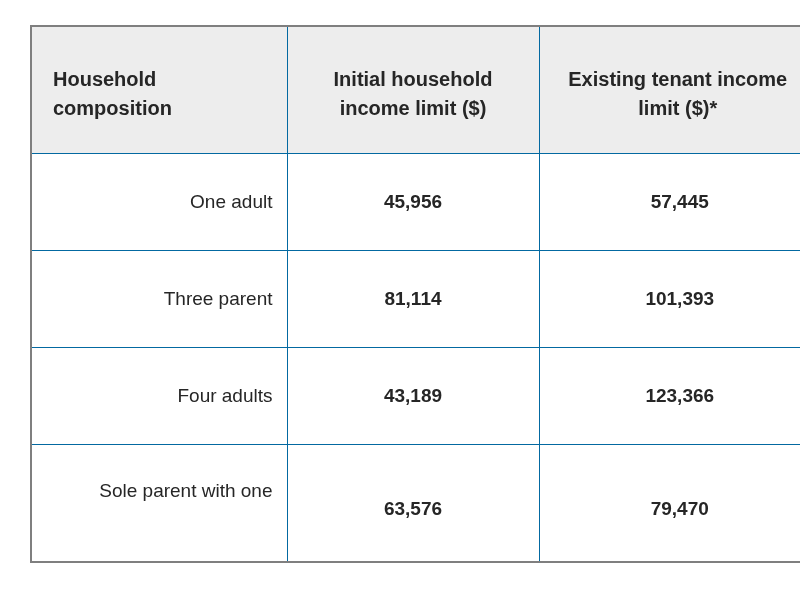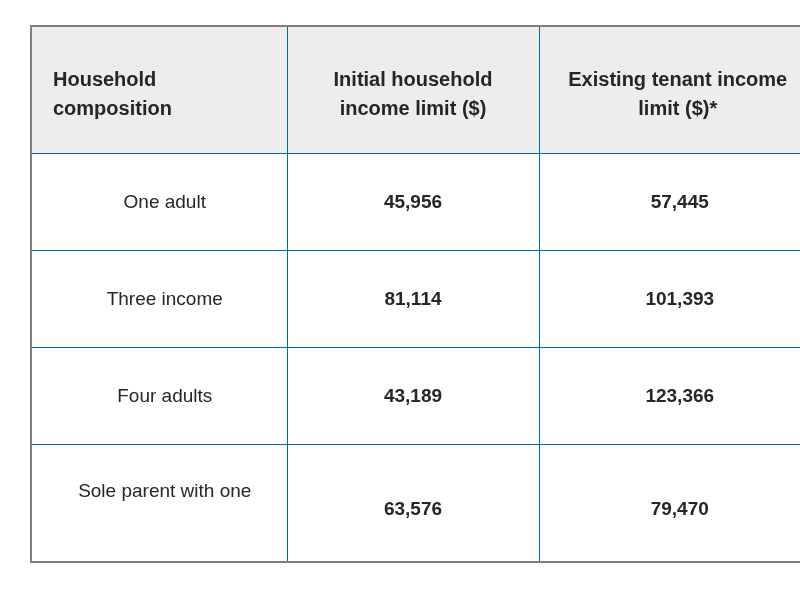--- a/index.html
+++ b/index.html
@@ -51,21 +51,21 @@
   thead th.col-existing { width: 282px; padding-left: 6px; }
   tbody td {
     height: 97px;
     background: #ffffff;
     vertical-align: middle;
     font-size: 19px;
     font-weight: 400;
     line-height: 23px;
   }
   tbody td.comp {
-    text-align: center;
+    text-align: right;
     padding-left: 25px;
     padding-right: 14px;
   }
   tbody td.num { text-align: center; font-weight: bold; }
   tbody tr.row-cut { height: 118px; }
   tbody tr.row-cut td { vertical-align: top; }
   tbody tr.row-cut td.comp { padding-top: 34px; }
   tbody tr.row-cut td.num { padding-top: 52px; }
 </style>
 </head>
@@ -80,21 +80,21 @@
         <th class="col-existing">Existing tenant income limit ($)*</th>
       </tr>
     </thead>
     <tbody>
       <tr>
         <td class="comp">One adult</td>
         <td class="num">45,956</td>
         <td class="num">57,445</td>
       </tr>
       <tr>
-        <td class="comp">Three income</td>
+        <td class="comp">Three parent</td>
         <td class="num">81,114</td>
         <td class="num">101,393</td>
       </tr>
       <tr>
         <td class="comp">Four adults</td>
         <td class="num">43,189</td>
         <td class="num">123,366</td>
       </tr>
       <tr class="row-cut">
         <td class="comp">Sole parent with one</td>

